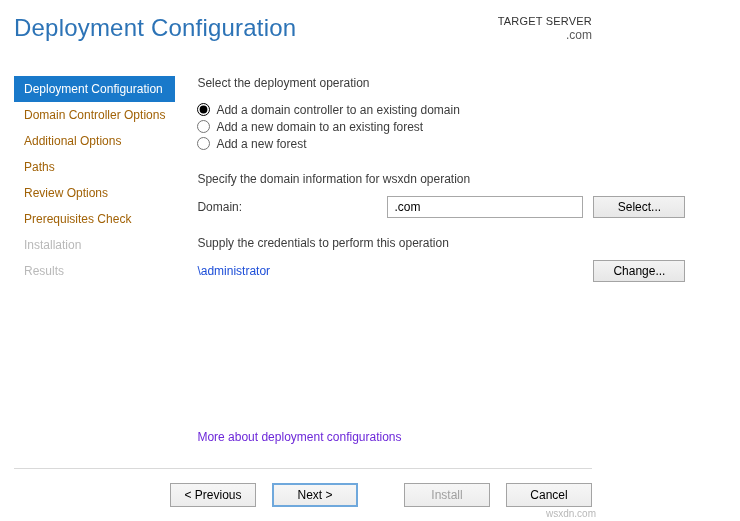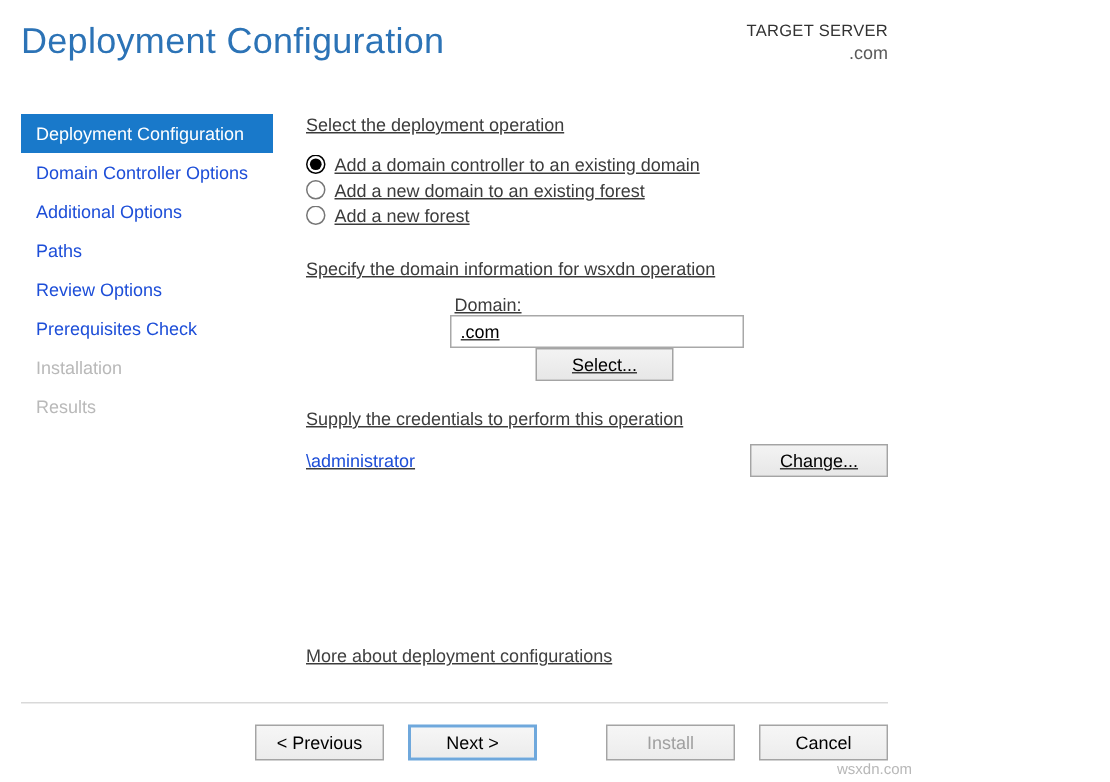--- a/index.html
+++ b/index.html
@@ -5,43 +5,43 @@
   * { box-sizing: border-box; font-family: "Segoe UI", Tahoma, sans-serif; }
   html, body { margin: 0; padding: 0; width: 740px; height: 521px; background: #fff; color: #323232; }
   .page { width: 612px; height: 521px; position: relative; display: flex; flex-direction: column; }
   .header { display: flex; align-items: flex-start; justify-content: space-between; padding: 14px 20px 6px 14px; }
   .title { font-size: 24px; font-weight: 300; color: #2c73b6; letter-spacing: 0.2px; }
   .target { text-align: right; font-size: 11px; line-height: 1.3; }
   .target-label { font-weight: 400; letter-spacing: 0.2px; }
   .target-value { color: #5a5a5a; font-size: 12px; }
   .body { flex: 1; display: flex; padding: 0 0 0 14px; }
   .sidebar { width: 168px; margin-top: 26px; }
-  .sidebar-item { font-size: 12px; color: #1d4ed8; padding: 6px 10px; cursor: pointer; white-space: nowrap; }
+  .sidebar-item { font-size: 12px; color: #a16207; padding: 6px 10px; cursor: pointer; white-space: nowrap; }
   .sidebar-item.selected { background: #1979ca; color: #fff; }
   .sidebar-item.disabled { color: #b9b9b9; cursor: default; }
-  .content { flex: 1; padding: 26px 20px 0 22px; font-size: 12px; color: #3c3c3c; display: flex; flex-direction: column; text-decoration: underline; }
+  .content { flex: 1; padding: 26px 20px 0 22px; font-size: 12px; color: #3c3c3c; display: flex; flex-direction: column; }
   .section-label { margin-bottom: 10px; }
   .radio-group { margin-bottom: 18px; }
   .radio-row { display: flex; align-items: center; margin: 3px 0; }
   .radio-row input[type="radio"] { margin: 0 6px 0 0; accent-color: #000; }
-  .form-row { display: flex; align-items: center; margin-bottom: 18px; flex-direction: column; }
+  .form-row { display: flex; align-items: center; margin-bottom: 18px; }
   .form-label { width: 190px; }
   .form-input { width: 196px; height: 22px; border: 1px solid #a8a8a8; padding: 2px 6px; font-size: 12px; }
   .btn { height: 22px; min-width: 92px; border: 1px solid #a4a4a4; background: linear-gradient(#f3f3f3,#e7e7e7); font-size: 12px; cursor: pointer; margin-left: 10px; padding: 0 10px; }
   .cred-value { color: #1d4ed8; }
   .cred-row { display: flex; align-items: center; justify-content: space-between; margin-bottom: 10px; }
   .cred-row .btn { margin-left: 0; }
   .spacer { flex: 1; }
-  .more-link { color: #404040; font-size: 12px; margin-bottom: 24px; cursor: pointer; }
+  .more-link { color: #6d28d9; font-size: 12px; margin-bottom: 24px; cursor: pointer; }
   .divider { border-top: 1px solid #d9d9d9; margin: 0 20px 0 14px; }
   .footer { height: 52px; display: flex; align-items: center; justify-content: flex-end; padding: 0 20px; gap: 16px; }
   .nav-btn { height: 24px; width: 86px; border: 1px solid #a4a4a4; background: linear-gradient(#f6f6f6,#ececec); font-size: 12px; cursor: pointer; }
   .nav-btn.primary { border: 2px solid #6fa8dc; }
   .nav-btn.disabled { color: #a0a0a0; cursor: default; }
-  .watermark { position: absolute; right: 4px; bottom: 2px; font-size: 10px; color: #b8b8b8; text-align: center; }
+  .watermark { position: absolute; right: 16px; bottom: 2px; font-size: 10px; color: #b8b8b8; text-align: center; }
 </style>
 </head>
 <body>
 
 <div class="page">
   <div class="header">
     <div class="title">Deployment Configuration</div>
     <div class="target">
       <div class="target-label">TARGET SERVER</div>
       <div class="target-value">.com</div>

